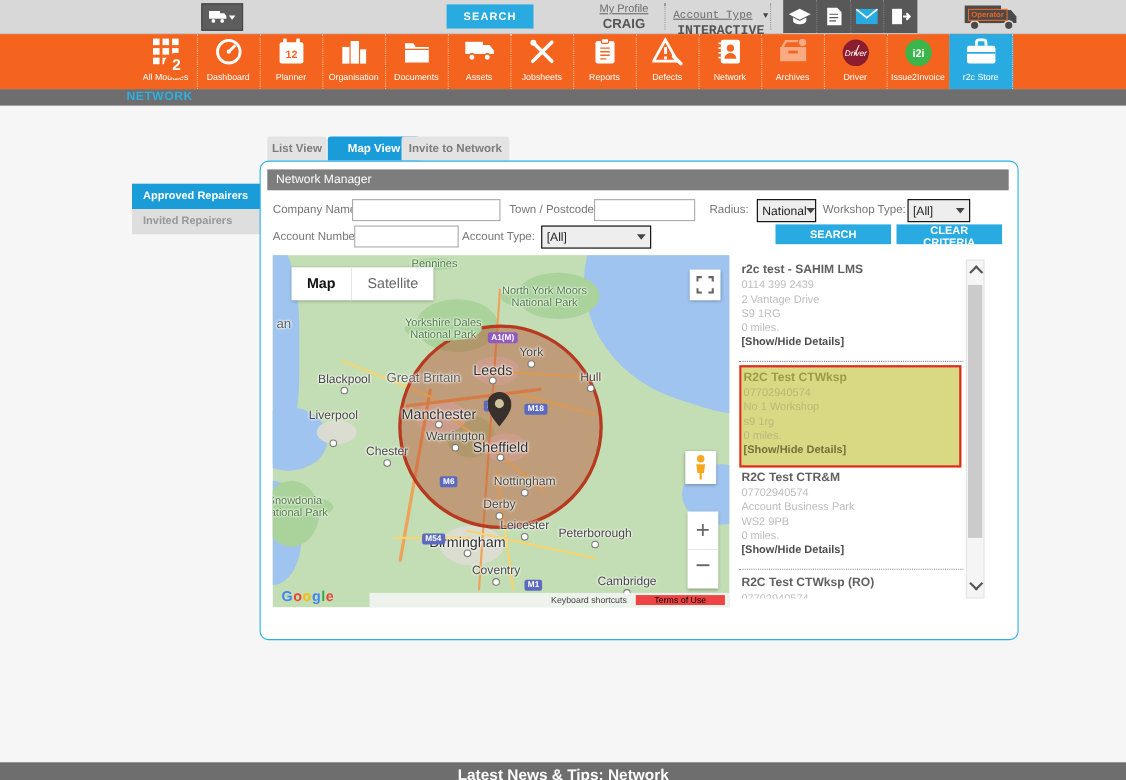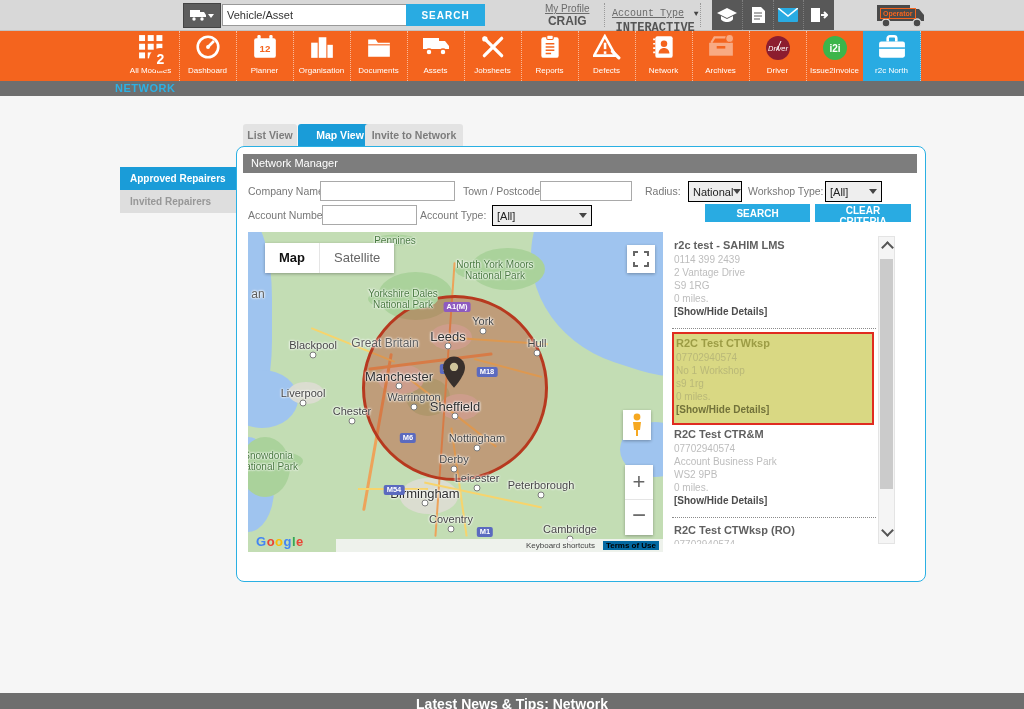--- a/index.html
+++ b/index.html
@@ -124,21 +124,20 @@
 
   <div class="abs truckdd">
     <span><svg width="16" height="12" viewBox="0 0 16 12">
           <rect x="0" y="1" width="10" height="7" fill="#fff"></rect>
           <path d="M10 3h4l2 3v2h-6z" fill="#fff"></path>
           <circle cx="4" cy="10" r="1.7" fill="#fff"></circle>
           <circle cx="12" cy="10" r="1.7" fill="#fff"></circle>
         </svg></span>
     <span style="width:0;height:0;border-left:3px solid transparent;border-right:3px solid transparent;border-top:4px solid #fff;"></span>
   </div>
-  <input class="abs hsearch" value="Vehicle/Asset" style="">
   <button class="abs hbtn">SEARCH</button>
 
   <div class="abs" style="left:545px;top:3px;text-align:center;">
     <div class="plink">My Profile</div>
     <div class="pval">CRAIG</div>
   </div>
   <div class="abs hdot" style="left:604px;"></div>
   <div class="abs" style="left:612px;top:3px;text-align:center;font-family:Liberation Mono, monospace;">
     <div>
       <span class="plink">Account Type</span>
@@ -297,21 +296,21 @@
             <text x="14" y="18" font-size="10" font-weight="bold" fill="#fff" text-anchor="middle" font-family="Liberation Sans,sans-serif">i2i</text>
           </svg></span>
         <span class="mlbl">Issue2Invoice</span>
       </div>
       <div class="mod active" style="left: 863px;">
         <span class="mico"><svg width="28" height="26" viewBox="0 0 26 24">
             <rect x="1" y="7" width="24" height="15" rx="2" fill="#fff"></rect>
             <path d="M9 7V4a2 2 0 012-2h4a2 2 0 012 2v3" fill="none" stroke="#fff" stroke-width="2.4"></path>
             <path d="M1 13h24" stroke="#29abe2" stroke-width="1.4"></path>
           </svg></span>
-        <span class="mlbl">r2c North</span>
+        <span class="mlbl">r2c Store</span>
       </div>
     </div>
 
   <div class="abs crumbbar"></div>
   <div class="abs crumb">NETWORK</div>
 
   <div class="abs sidetab on" style="top:167px;">Approved Repairers</div>
   <div class="abs sidetab off" style="top:190px;">Invited Repairers</div>
 
   <div class="abs vtab off" style="left:243px;width:54px;">List View</div>
@@ -388,21 +387,21 @@
         <div class="mdot" style="left: 200px; top: 114px;"></div>
         <div class="mlabel big" style="left: 200px; top: 104px;">Leeds</div>
         <div class="mdot" style="left: 289px; top: 121px;"></div>
         <div class="mlabel town" style="left: 289px; top: 111px;">Hull</div>
         <div class="mlabel area" style="left: 137px; top: 111px;">Great Britain</div>
         <div class="mdot" style="left: 65px; top: 123px;"></div>
         <div class="mlabel town" style="left: 65px; top: 113px;">Blackpool</div>
         <div class="mdot" style="left: 151px; top: 154px;"></div>
         <div class="mlabel big" style="left: 151px; top: 144px;">Manchester</div>
         <div class="mdot" style="left: 55px; top: 171px;"></div>
-        <div class="mlabel town" style="left: 55px; top: 161px;">Liverpool</div>
+        <div class="mlabel town" style="left: 55px; top: 146px;">Liverpool</div>
         <div class="mdot" style="left: 166px; top: 175px;"></div>
         <div class="mlabel town" style="left: 166px; top: 165px;">Warrington</div>
         <div class="mdot" style="left: 207px; top: 184px;"></div>
         <div class="mlabel big" style="left: 207px; top: 174px;">Sheffield</div>
         <div class="mdot" style="left: 104px; top: 189px;"></div>
         <div class="mlabel town" style="left: 104px; top: 179px;">Chester</div>
         <div class="mdot" style="left: 229px; top: 216px;"></div>
         <div class="mlabel town" style="left: 229px; top: 206px;">Nottingham</div>
         <div class="mdot" style="left: 206px; top: 237px;"></div>
         <div class="mlabel town" style="left: 206px; top: 227px;">Derby</div>
@@ -448,21 +447,21 @@
       </svg>
     </div>
     <div class="gmctl" style="left:377px;top:233px;width:28px;height:70px;">
       <div style="height:34px;text-align:center;font-size:22px;color:#666;line-height:34px;cursor:pointer;">+</div>
       <div style="border-top:1px solid #e5e5e5;height:34px;text-align:center;font-size:24px;color:#666;line-height:30px;cursor:pointer;">−</div>
     </div>
 
     <div class="glogo" id="google-logo"><span style="color: rgb(66, 133, 244);">G</span><span style="color: rgb(234, 67, 53);">o</span><span style="color: rgb(251, 188, 5);">o</span><span style="color: rgb(66, 133, 244);">g</span><span style="color: rgb(52, 168, 83);">l</span><span style="color: rgb(234, 67, 53);">e</span></div>
     <div class="attrib">
       <span>Keyboard shortcuts</span>
-      <span style="font-weight:bold;color:#000;background:#0369a1;padding:0 3px;">Terms of Use</span>
+      <span style="font-weight:normal;color:#000;background:#ef4444;padding:0 17px;">Terms of Use</span>
     </div>
   </div>
 
   <div class="abs rlist" id="repairer-list">
       <div class="card">
         <div class="name">r2c test - SAHIM LMS</div>
         <div class="det">0114 399 2439</div>
         <div class="det">2 Vantage Drive</div>
         <div class="det">S9 1RG</div>
         <div class="det">0 miles.</div>

